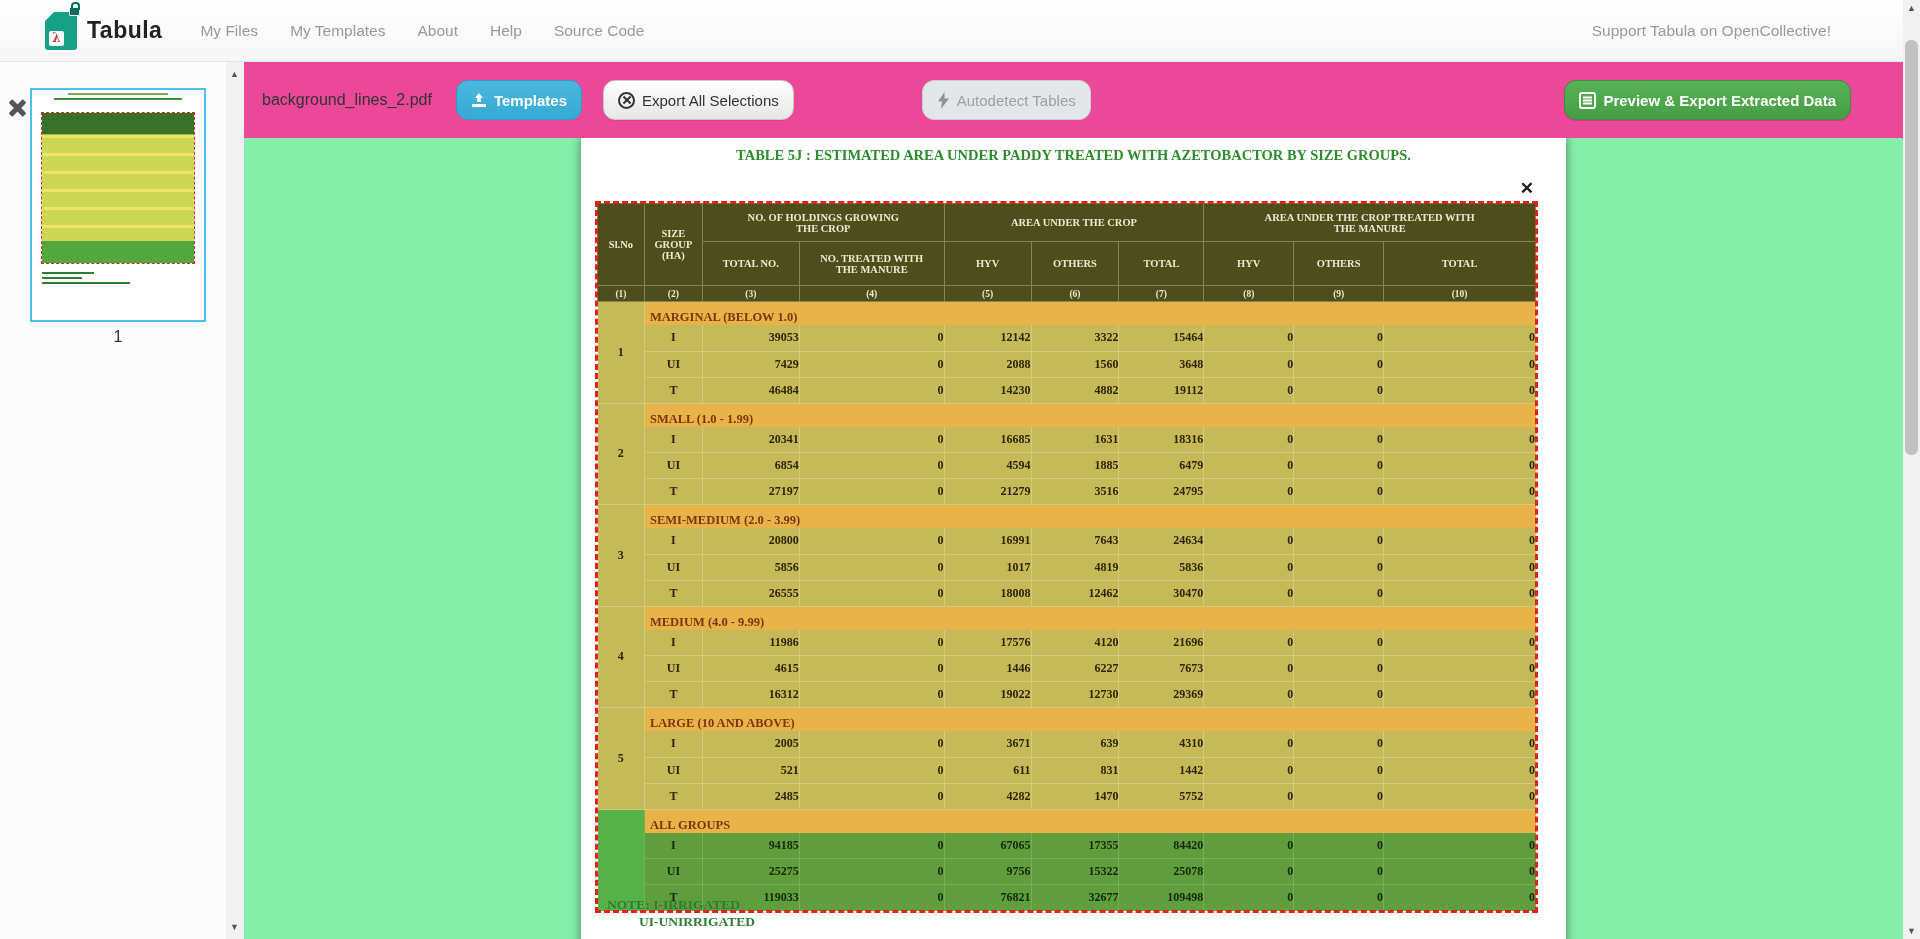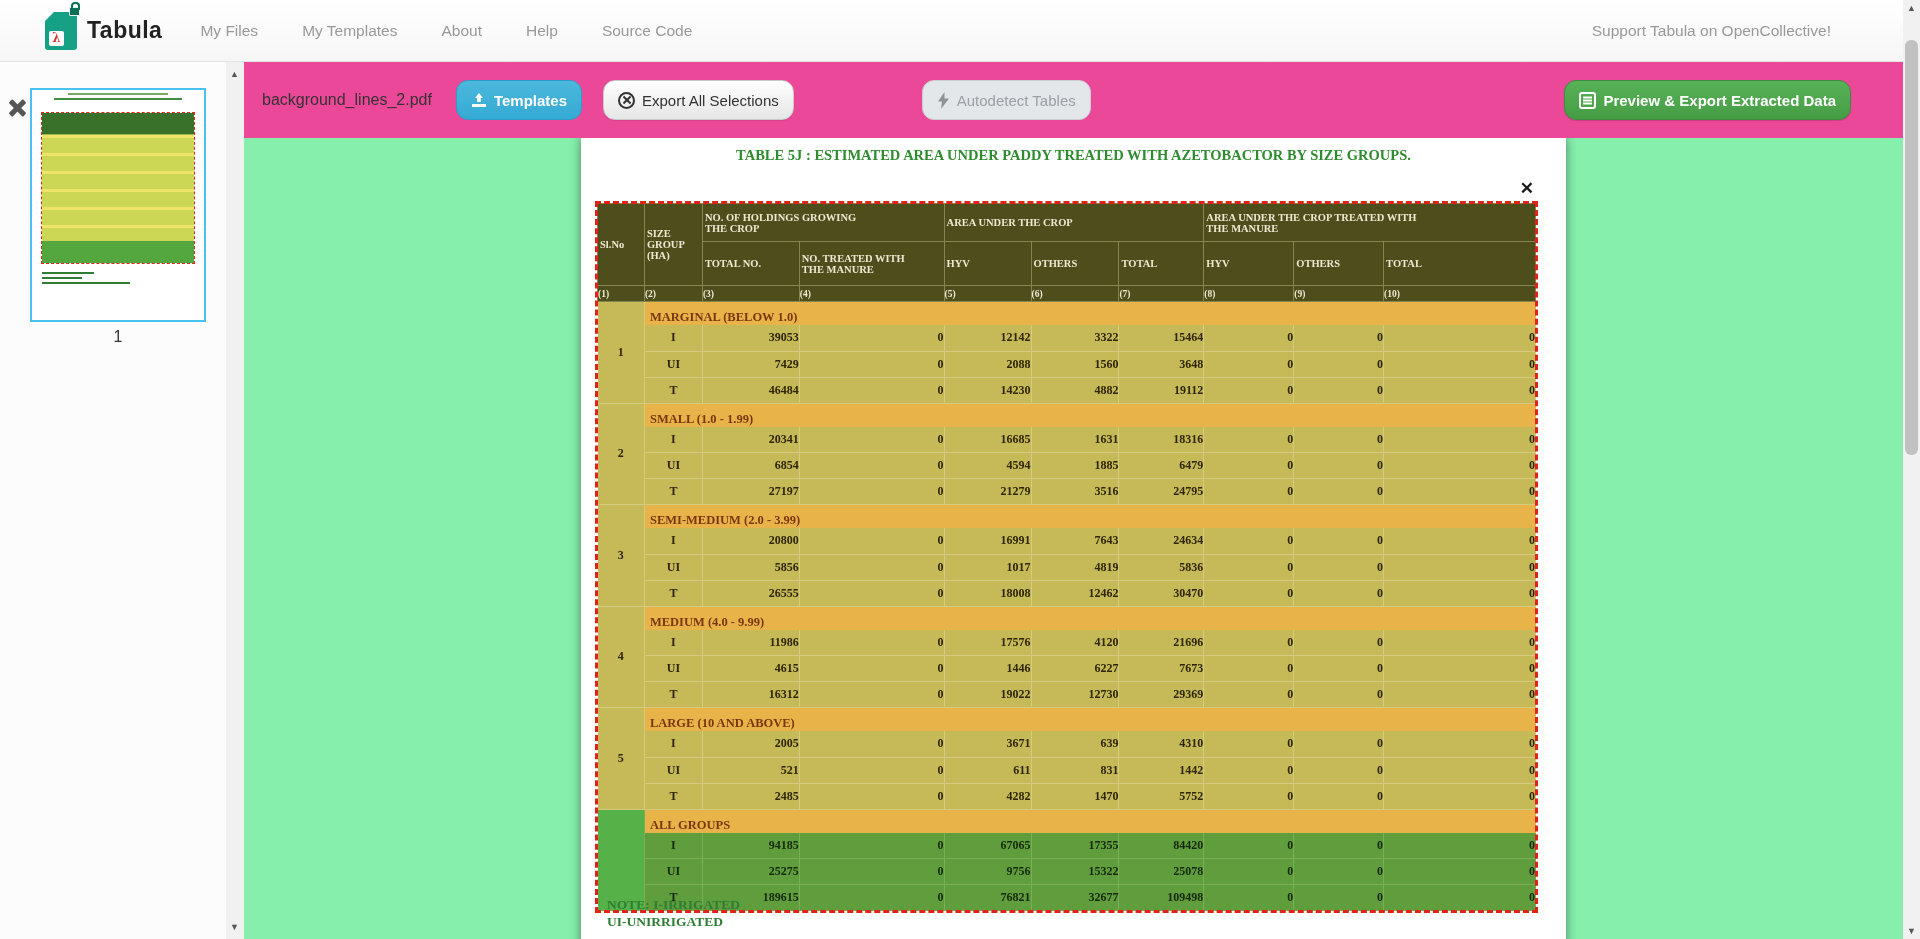--- a/index.html
+++ b/index.html
@@ -7,21 +7,21 @@
 
   
   .navbar { position:absolute; left:0; top:0; width:1903px; height:62px; background:linear-gradient(#ffffff,#f6f6f6); border-bottom:1px solid #e3e3e3; display:flex; align-items:center; z-index:30; }
   .brand { display:flex; align-items:center; gap:10px; margin-left:45px; cursor:pointer; }
   .logo { position:relative; width:32px; height:38px; background:#16a085; border-radius:3px; }
   .logo .fold { position:absolute; left:0; top:0; width:0; height:0; border-top:9px solid #ffffff; border-right:9px solid transparent; }
   .logo .lam { position:absolute; left:4px; bottom:4px; width:15px; height:15px; background:#fff; border-radius:2px; color:#d03a2b; font:bold 12px "DejaVu Serif", serif; text-align:center; line-height:15px; }
   .logo .lock { position:absolute; right:-3px; top:-5px; width:11px; height:9px; background:#0b6e57; border:1px solid #e8f5f1; border-radius:1px; }
   .logo .lock::before { content:""; position:absolute; left:1px; top:-6px; width:5px; height:6px; border:2px solid #0b6e57; border-bottom:none; border-radius:4px 4px 0 0; }
   .brand-text { font-size:23px; font-weight:bold; color:#222; letter-spacing:.5px; }
-  .nav-links { list-style:none; display:flex; align-items:center; gap:44px; margin-left:38px; }
+  .nav-links { list-style:none; display:flex; align-items:center; gap:32px; margin-left:38px; }
   .nav-links li { font-size:15.5px; color:#999; cursor:pointer; }
   .nav-support { margin-left:auto; margin-right:72px; font-size:15.5px; color:#999; cursor:pointer; }
 
   
   .win-scrollbar { position:absolute; right:0; top:0; width:17px; height:939px; background:#f1f1f1; z-index:40; }
   .sb-arrow { position:absolute; left:0; width:17px; height:16px; color:#555; font-size:9px; text-align:center; line-height:16px; cursor:pointer; }
   .win-scrollbar .up { top:0; }
   .win-scrollbar .down { bottom:0; }
   .win-thumb { position:absolute; left:2px; top:40px; width:13px; height:415px; background:#c1c1c1; border-radius:6px; cursor:pointer; }
 
@@ -60,28 +60,28 @@
 
   
   .canvas { position:absolute; left:244px; top:138px; width:1659px; height:801px; background:#86efac; overflow:hidden; }
   .pdf-page { position:relative; width:985px; height:830px; margin:0 auto; background:#ffffff; box-shadow:0 0 10px rgba(0,0,0,.45); font-family:"Liberation Serif", serif; }
   .pdf-title { position:absolute; top:9px; left:0; width:100%; text-align:center; font-size:14.5px; font-weight:bold; color:#2d8c2d; }
   .pdf-meta { position:absolute; top:42px; left:0; width:100%; height:18px; font-size:13.5px; font-weight:bold; color:#473c13; }
   .meta-state { position:absolute; left:36px; }
   .meta-district { position:absolute; left:520px; }
   .meta-pageno { position:absolute; left:791px; }
   .note { position:absolute; left:26px; top:758px; font-size:13.5px; font-weight:bold; color:#2e7d32; line-height:17px; }
-  .note .l2 { }
+  .note .l2 { margin-left:32px; }
 
   
   .selection { position:absolute; left:16px; top:65px; width:939px; cursor:move; }
   .selection::after { content:""; position:absolute; inset:-2px; border:3px dashed #df2317; pointer-events:none; }
   .sel-close { position:absolute; top:-23px; right:2px; background:none; border:none; font:bold 17px "Liberation Sans", sans-serif; color:#1b1b1b; cursor:pointer; line-height:1; }
   table.data { width:100%; border-collapse:collapse; table-layout:fixed; }
-  table.data th { background:#4e4e1d; color:#efe8d0; border:1px solid #85854f; font:bold 10.5px "Liberation Serif", serif; white-space:pre-line; padding:1px 2px; text-align:left; }
+  table.data th { background:#4e4e1d; color:#efe8d0; border:1px solid #85854f; font:bold 10.5px "Liberation Serif", serif; white-space:pre-line; padding:1px 2px; text-align:center; }
   tr.h1 th { height:38px; }
   tr.h2 th { height:44px; }
   tr.nums th { height:16px; font-size:9.5px; padding:0; }
   table.data td { font:bold 12px "Liberation Serif", serif; color:#2f2507; background:#c5ba57; border-right:1px solid #d4cb7e; border-bottom:1px solid #d4cb7e; height:26px; padding:0; }
   td.val { text-align:right; padding-right:12px; }
   td.val-c3 { padding-right:28px; }
   td.val-c10 { padding-right:4px; }
   td.rlabel { text-align:center; }
   td.slno { text-align:center; border-right:1px solid #b5ab4a; }
   tr.glabel td.glab { background:#e8b44a; color:#7a370d; text-align:left; padding:8px 0 0 5px; height:19px; font-size:12.5px; border-bottom:none; border-right:none; }
@@ -438,21 +438,21 @@
               <td class="val">0</td>
               <td class="val">9756</td>
               <td class="val">15322</td>
               <td class="val">25078</td>
               <td class="val">0</td>
               <td class="val">0</td>
               <td class="val val-c10">0</td>
             </tr>
             <tr>
               <td class="rlabel">T</td>
-              <td class="val val-c3">189615</td>
+              <td class="val val-c3">119033</td>
               <td class="val">0</td>
               <td class="val">76821</td>
               <td class="val">32677</td>
               <td class="val">109498</td>
               <td class="val">0</td>
               <td class="val">0</td>
               <td class="val val-c10">0</td>
             </tr>
           </tbody>
         </table>

